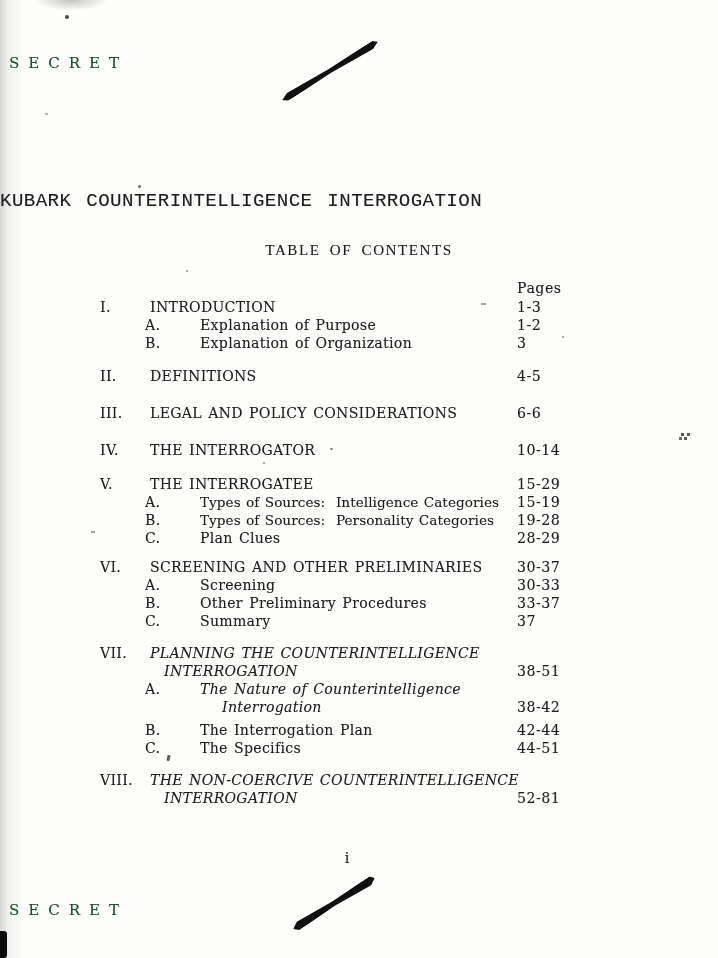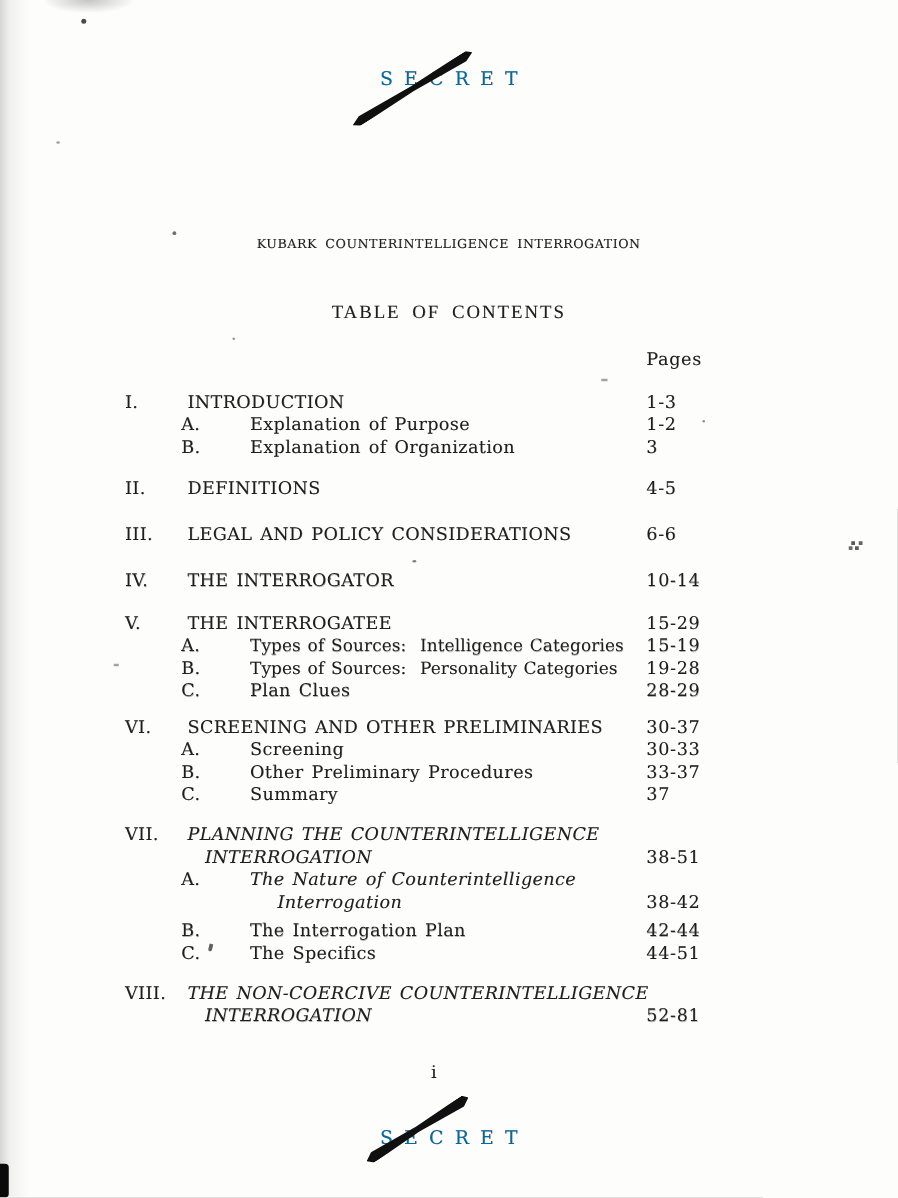--- a/index.html
+++ b/index.html
@@ -24,44 +24,44 @@
     background:radial-gradient(ellipse at 50% 0%, rgba(90,90,90,0.35), rgba(120,120,120,0.0) 75%);
   }
   .corner-tab {
     position:absolute; left:0; top:931px; width:7px; height:27px;
     background:#0b0b0b; border-radius:0 3px 3px 0;
   }
 
   
   .stamp {
     position:absolute; left:0; width:100%;
-    text-align:center; font-size:15px; letter-spacing:9px;
-    color:#0369a1; text-indent:9px;
+    font-size:15px; letter-spacing:9px;
+    color:#14532d; text-indent:9px;
   }
   .stamp-top { top:54px; }
   .stamp-bottom { top:901px; }
   .slash {
     position:absolute; background:#101010;
     clip-path:polygon(0% 55%, 7% 8%, 50% 22%, 96% 0%, 100% 45%, 93% 92%, 50% 76%, 5% 100%);
   }
   .slash-top { left:274px; top:67px; width:112px; height:8px; transform:rotate(-31deg); }
   .slash-bottom { left:286px; top:899px; width:96px; height:9px; transform:rotate(-31.5deg); }
 
   .doc-title {
     position:absolute; top:190px; left:0; width:100%;
-    text-align:center; font-size:10px; letter-spacing:0.5px; word-spacing:3px;
+    font-size:19px; letter-spacing:0.5px; word-spacing:3px;font-family:Liberation Mono, monospace;
   }
   .toc-heading {
     position:absolute; top:242px; left:0; width:100%;
     text-align:center; font-size:15px; letter-spacing:1.6px; word-spacing:4px;font-family:Liberation Serif, serif;
   }
   .pages-label { position:absolute; left:517px; top:280px; font-size:14px; letter-spacing:0.6px; }
 
   
-  .toc { position:absolute; top:313px; left:0; width:574px; }
+  .toc { position:absolute; top:298px; left:0; width:574px; }
   .row { position:relative; padding-left:100px; line-height:18px; font-size:14px; letter-spacing:0.35px; word-spacing:1.5px; }
   .num { display:inline-block; width:50px; vertical-align:top; white-space:pre; }
   .letter { display:inline-block; width:55px; margin-left:45px; vertical-align:top; white-space:pre; }
   .ttl { display:inline-block; vertical-align:top; white-space:pre; }
   .lines { display:inline-block; vertical-align:top; }
   .lines div { white-space:pre;font-style:italic; }
   .line2 { padding-left:14px; }
   .sub .line2 { padding-left:22px; }
   .tight .ttl { font-size:13.5px; letter-spacing:0.1px; word-spacing:1px; }
   .pg { position:absolute; left:517px; top:0; letter-spacing:0.6px; }

